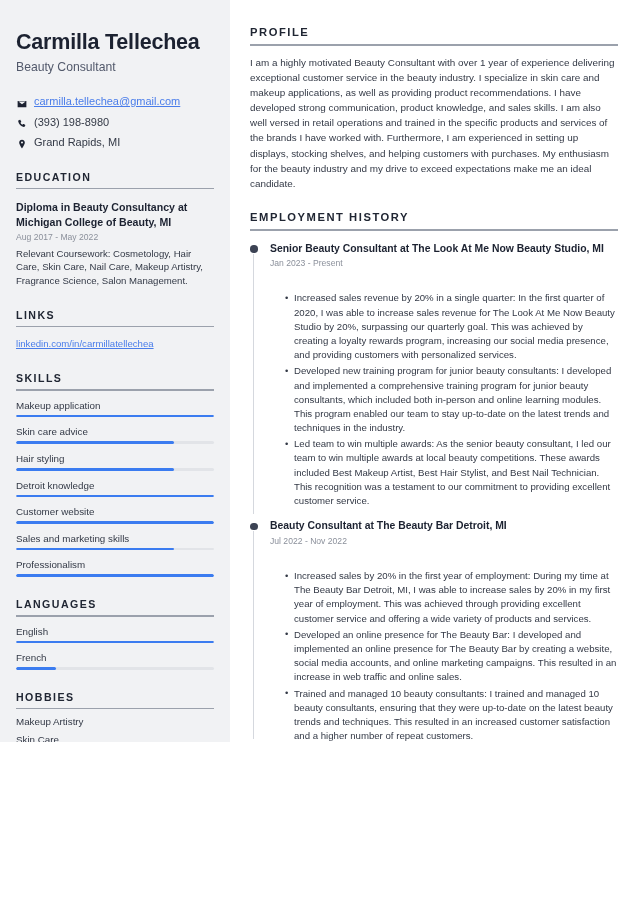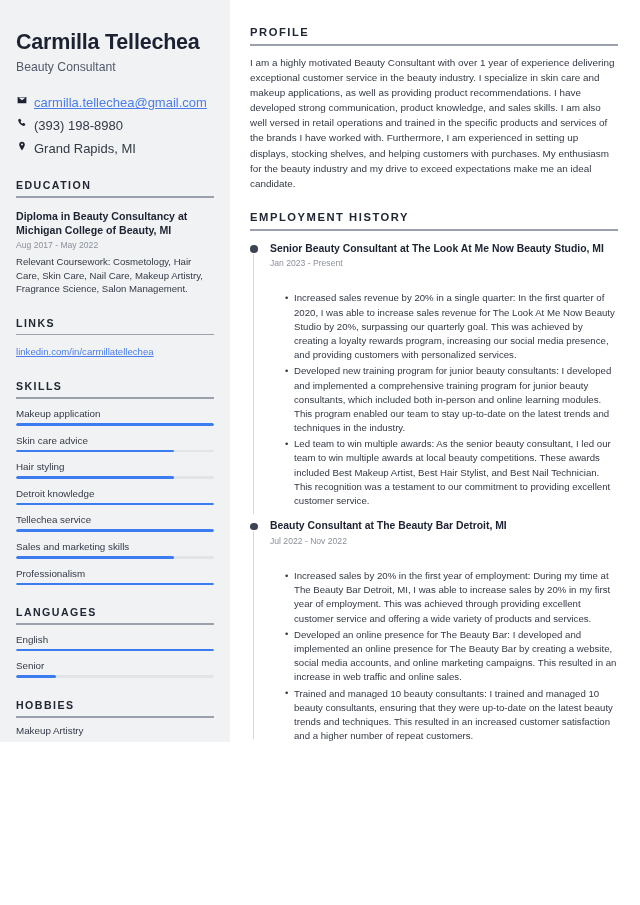--- a/index.html
+++ b/index.html
@@ -20,22 +20,22 @@
   }
   .name {
     font-size:21.5px; font-weight:700; line-height:1.18;
     color:#1c2231; letter-spacing:-0.2px;
   }
   .role {
     font-size:12.2px; color:#52596b; margin-top:5px; font-weight:400;
   }
   .contacts { margin-top:20px; }
   .contact-row {
-    display:flex; align-items:flex-start; gap:7px;
-    font-size:13px; color:#333946; margin-bottom:5.5px; line-height:1.35;
+    display:flex; align-items:flex-end; gap:7px;
+    font-size:11px; color:#333946; margin-bottom:5.5px; line-height:1.35;
   }
   .cicon { width:11px; height:11px; flex:0 0 11px; display:flex; align-items:center; justify-content:center; color:#1c2231; }
   .cicon svg { width:10px; height:10px; fill:#1c2231; display:block; }
   .clink { color:#4a7dea; text-decoration:underline; }
 
   .side-section { margin-top:21px; }
   .side-head {
     font-size:10.6px; font-weight:700; letter-spacing:1.45px;
     color:#202633; text-transform:uppercase;
   }
@@ -175,21 +175,21 @@
           <div class="fill" style="width: 80%;"></div>
         </div>
       </div>
       <div class="skill">
         <div class="skill-label">Detroit knowledge</div>
         <div class="track">
           <div class="fill" style="width: 100%;"></div>
         </div>
       </div>
       <div class="skill">
-        <div class="skill-label">Tellechea service</div>
+        <div class="skill-label">Customer website</div>
         <div class="track">
           <div class="fill" style="width: 100%;"></div>
         </div>
       </div>
       <div class="skill">
         <div class="skill-label">Sales and marketing skills</div>
         <div class="track">
           <div class="fill" style="width: 80%;"></div>
         </div>
       </div>
@@ -204,21 +204,21 @@
     <section class="side-section">
       <div class="side-head">LANGUAGES</div>
       <div class="rule"></div>
       <div class="skill">
         <div class="skill-label">English</div>
         <div class="track">
           <div class="fill" style="width: 100%;"></div>
         </div>
       </div>
       <div class="skill">
-        <div class="skill-label">Senior</div>
+        <div class="skill-label">French</div>
         <div class="track">
           <div class="fill" style="width: 20%;"></div>
         </div>
       </div>
     </section>
 
     <section class="side-section">
       <div class="side-head">HOBBIES</div>
       <div class="rule"></div>
       <div class="hobby">Makeup Artistry</div>

